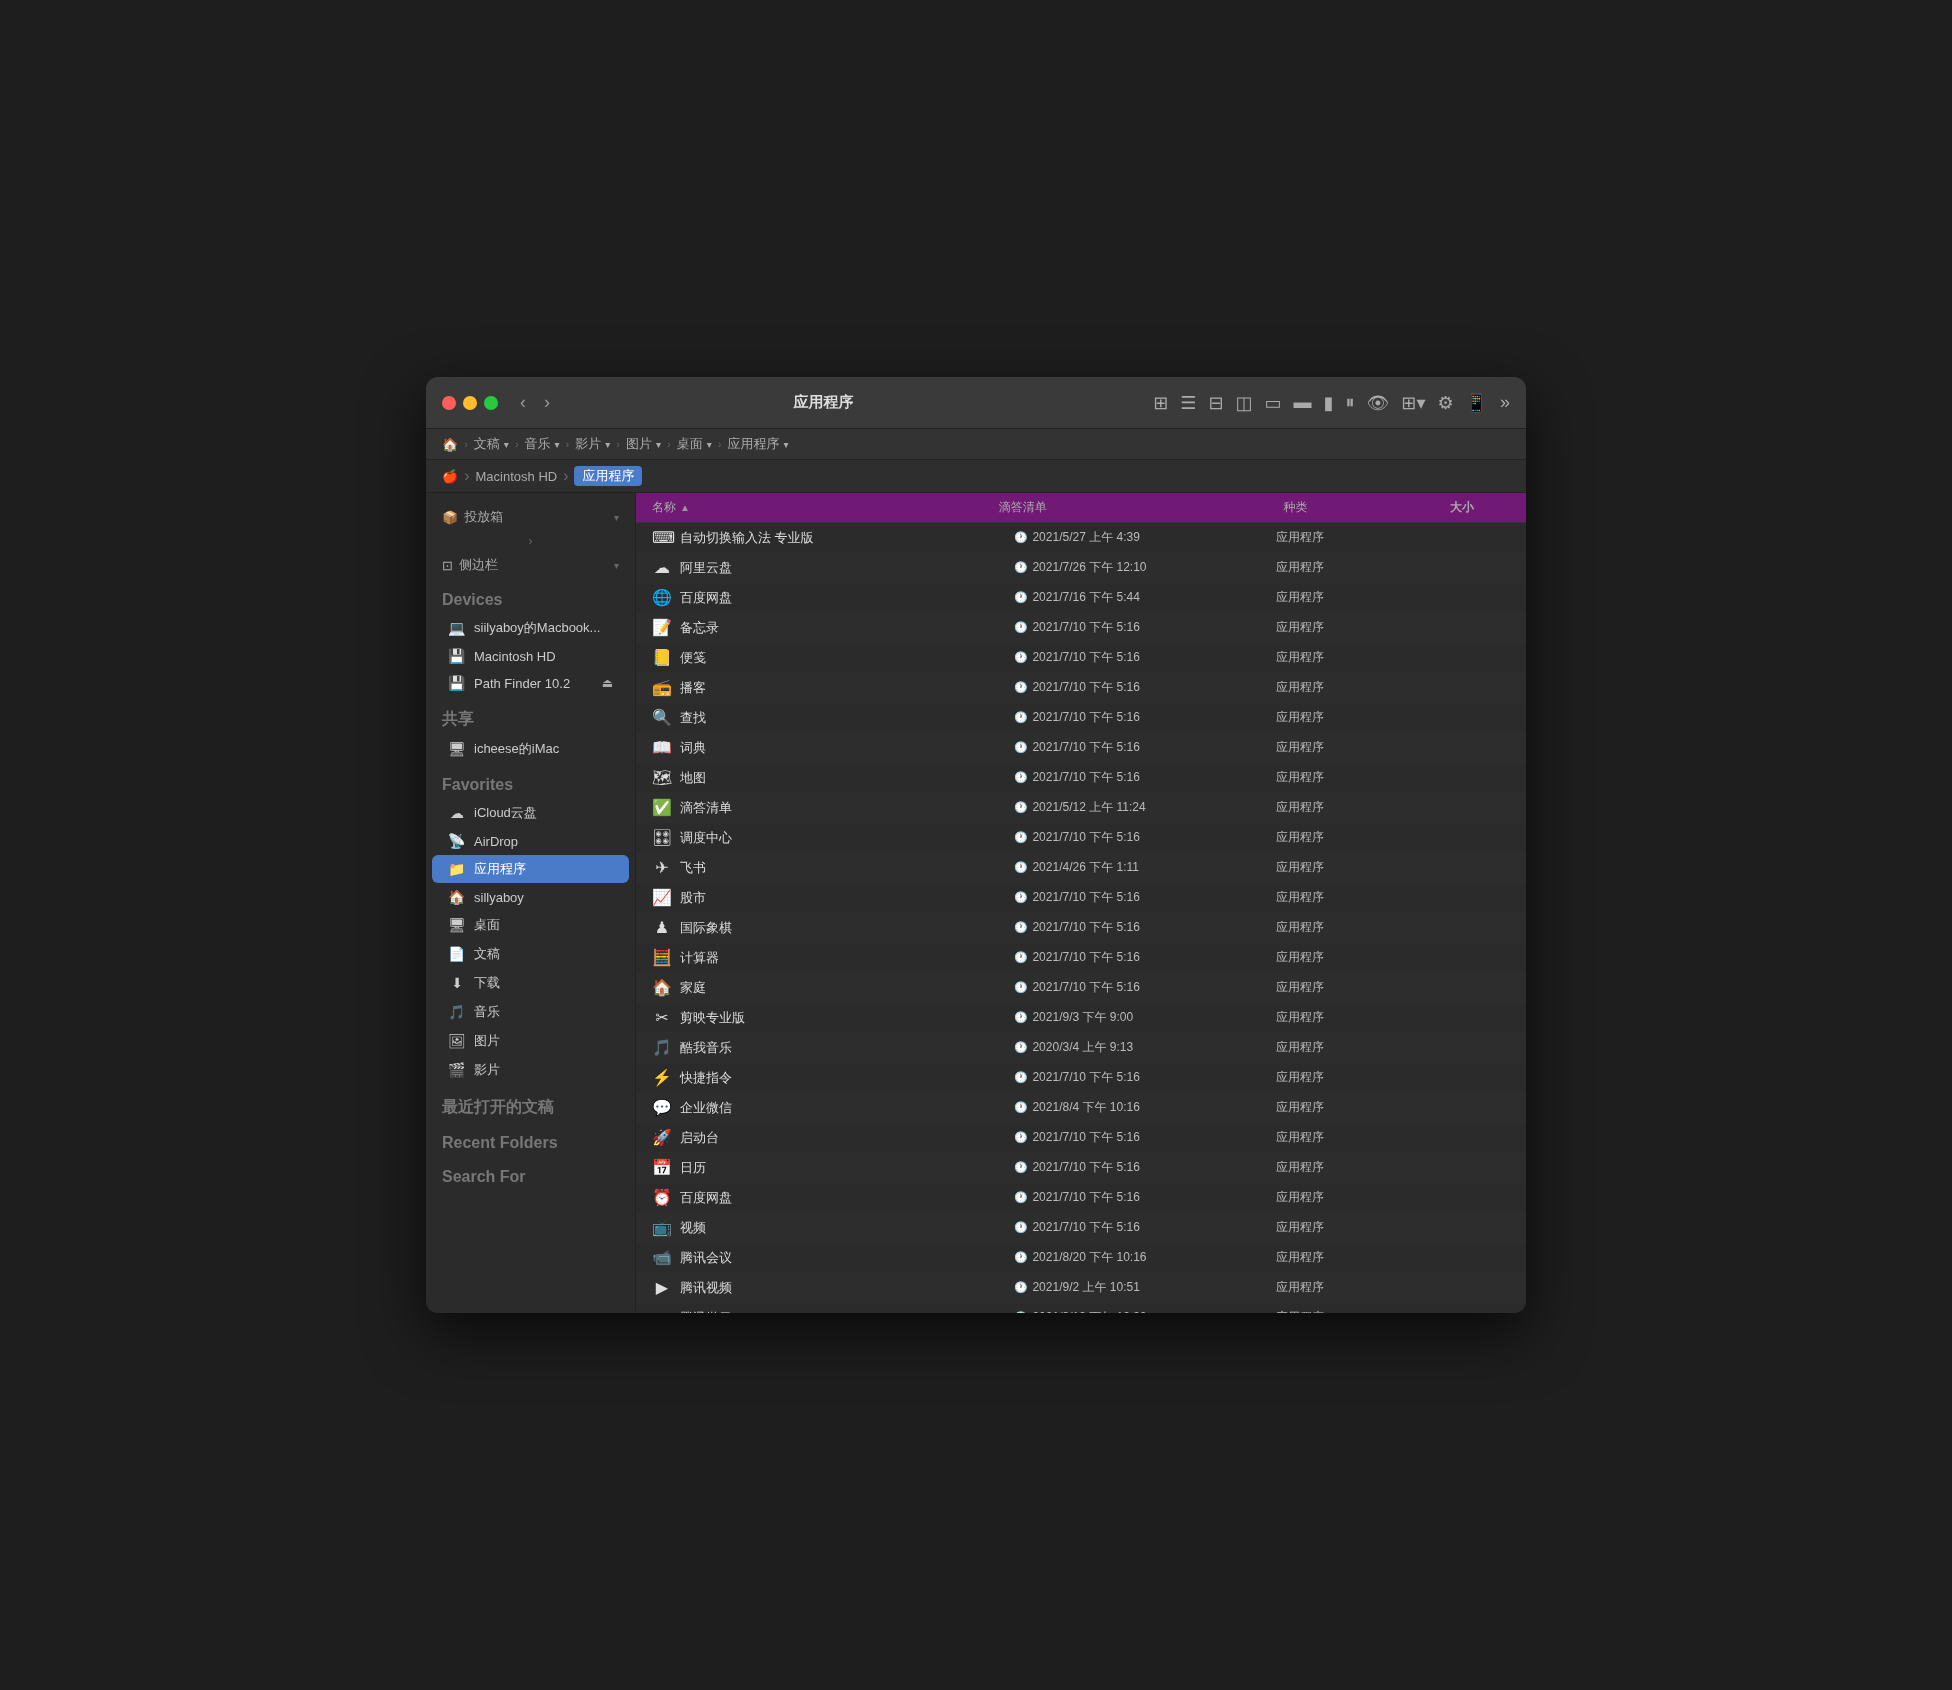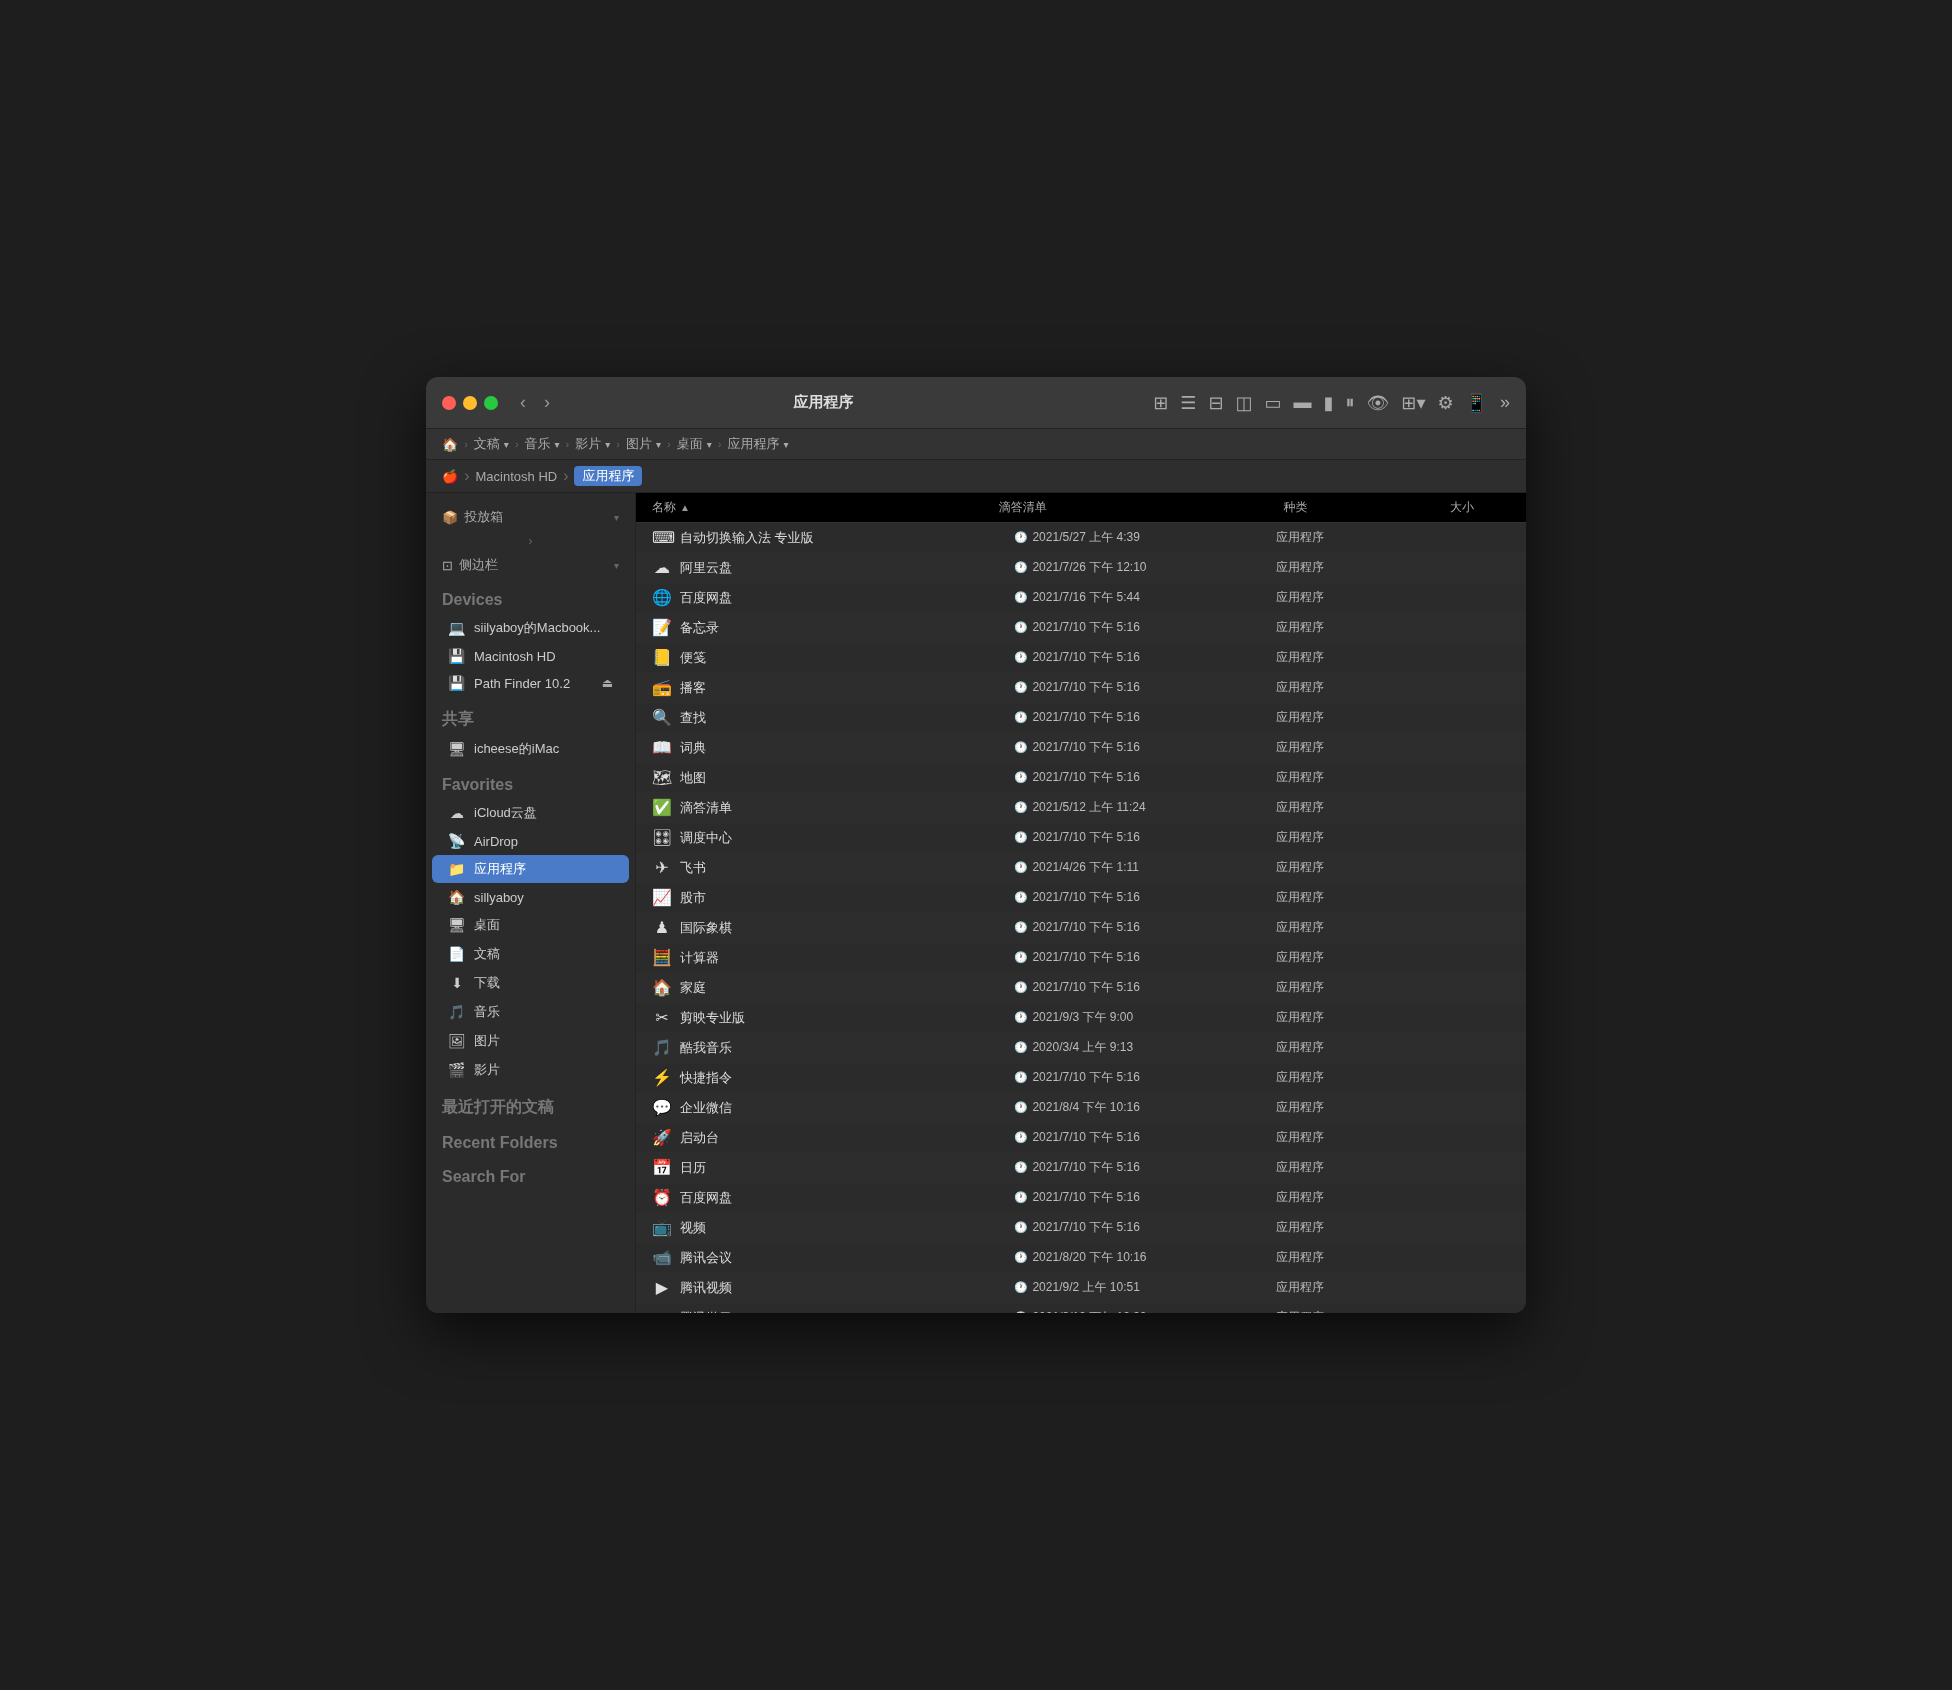--- a/index.html
+++ b/index.html
@@ -180,29 +180,29 @@
       overflow-y: auto;
       background: #2b2b2b;
     }
     .filelist::-webkit-scrollbar { width: 8px; }
     .filelist::-webkit-scrollbar-thumb { background: #555; border-radius: 4px; }
     .filelist-header {
       display: flex;
       align-items: center;
       padding: 6px 16px;
       border-bottom: 1px solid #333;
-      background: #000000;
+      background: #701a75;
       position: sticky;
       top: 0;
       z-index: 10;
     }
     .col-name { flex: 2.5; color: #aaa; font-size: 12px; font-weight: 500; cursor: pointer; display: flex; align-items: center; gap: 4px; }
     .col-date { flex: 1.8; color: #aaa; font-size: 12px; font-weight: 500; }
     .col-kind { flex: 1.2; color: #aaa; font-size: 12px; font-weight: 500; margin-left: 35px; }
-    .col-size { color: #aaa; font-size: 12px; font-weight: 400; width: 60px; }
+    .col-size { color: #aaa; font-size: 12px; font-weight: 700; width: 60px; }
     .file-row {
       display: flex;
       align-items: center;
       padding: 5px 16px;
       border-bottom: 1px solid #2e2e2e;
       cursor: pointer;
     }
     .file-row:nth-child(even) { background: #2d2d2d; }
     .file-name-cell {
       flex: 2.5;

